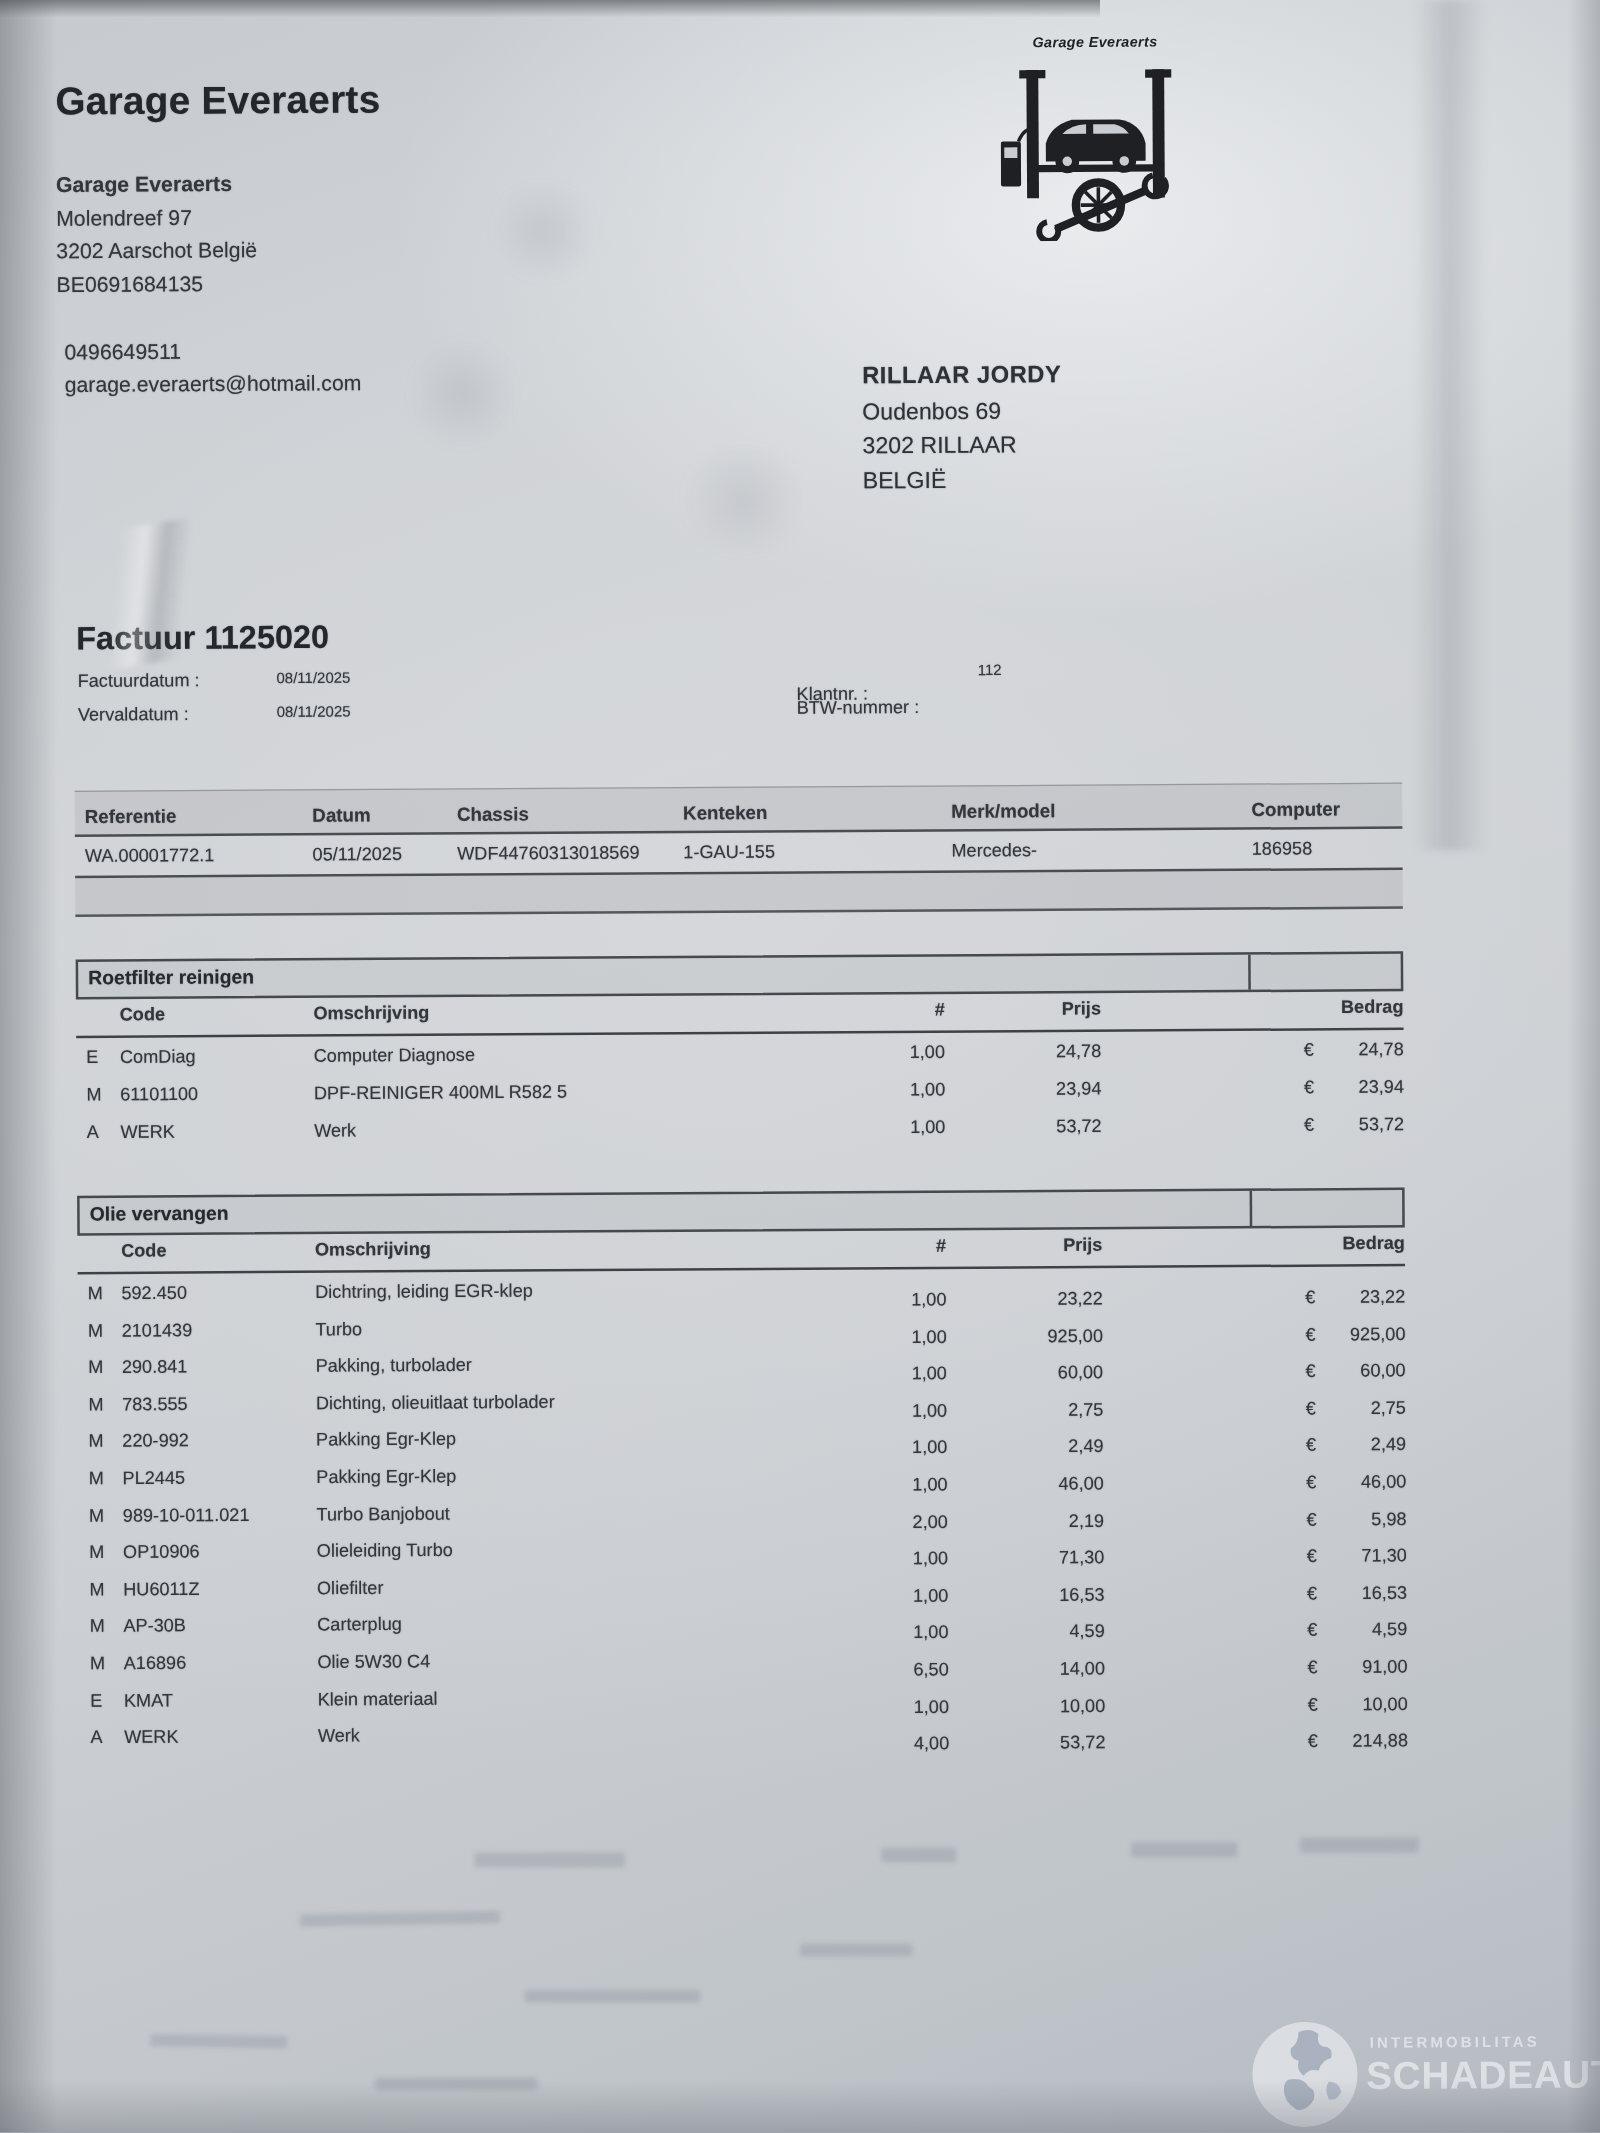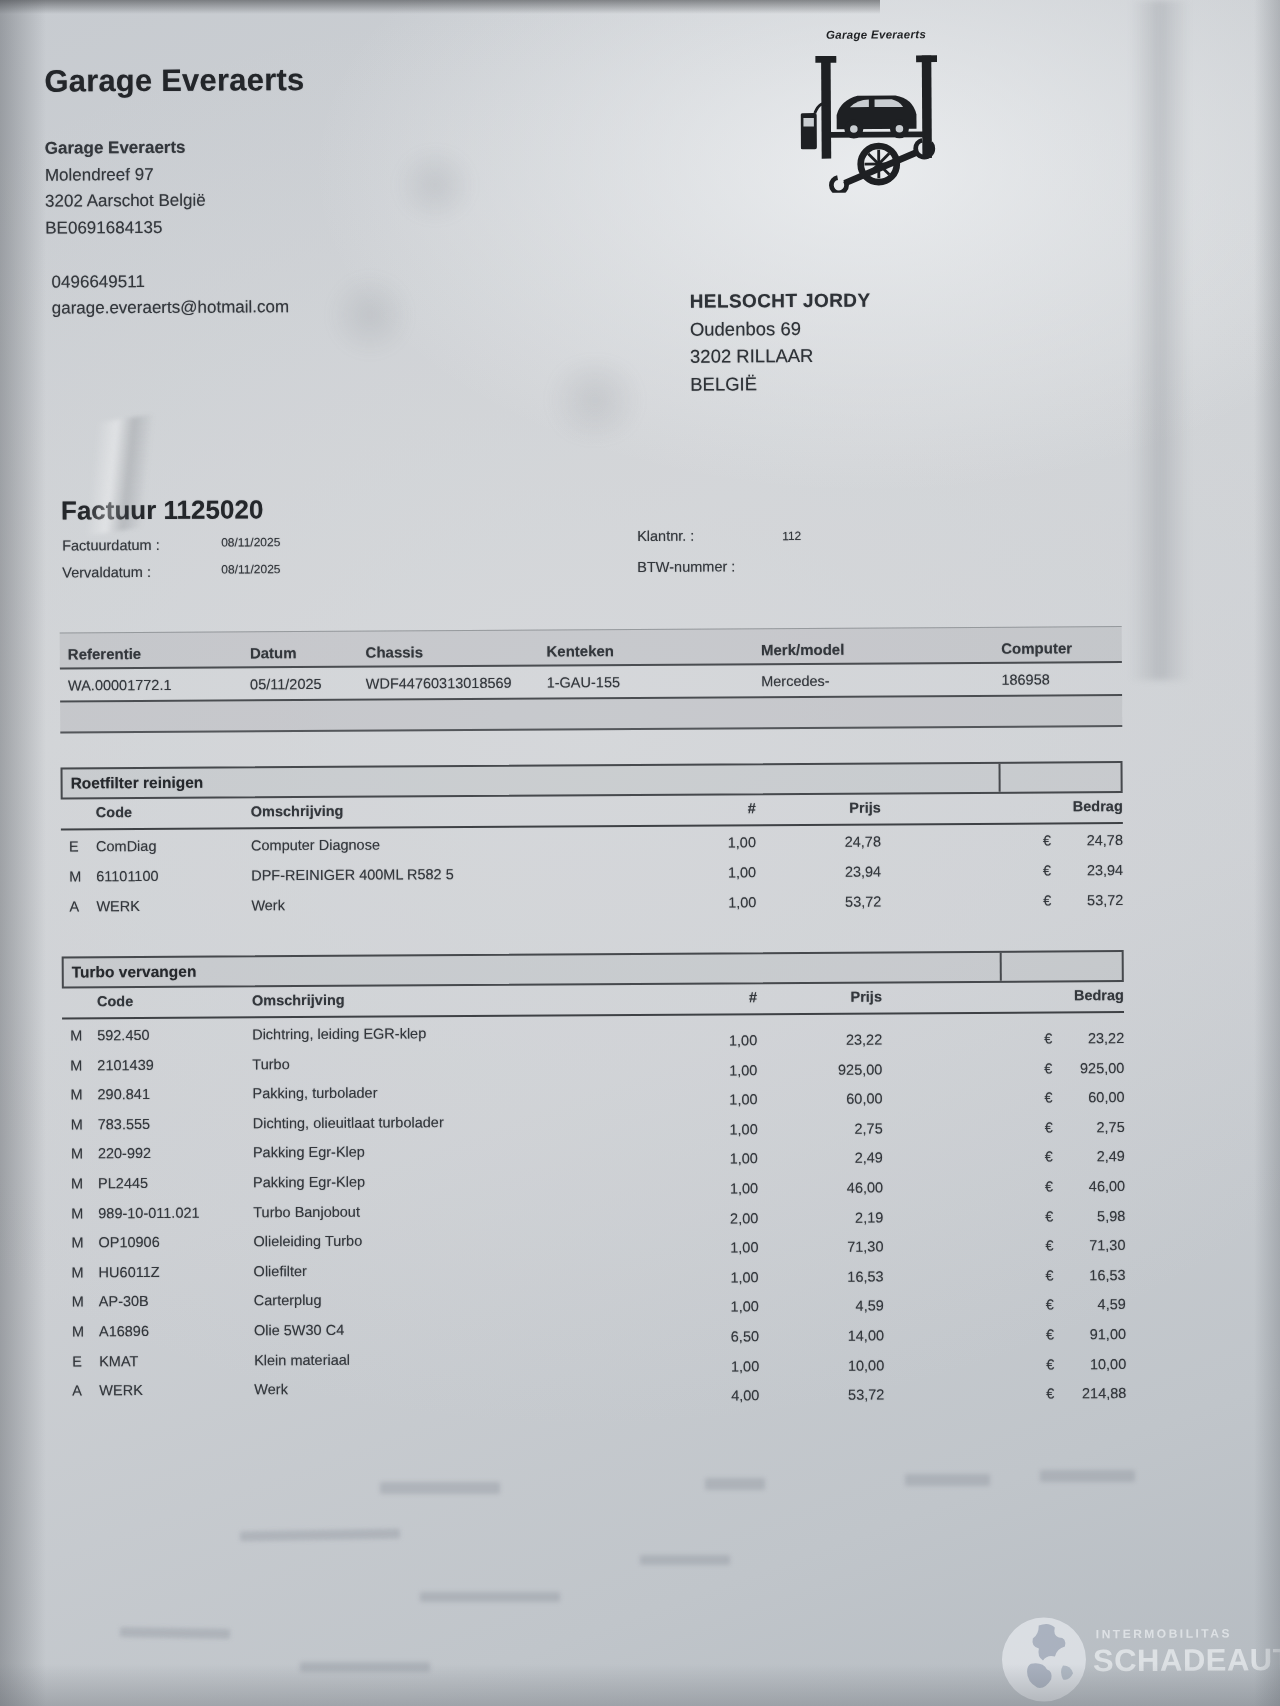--- a/index.html
+++ b/index.html
@@ -125,32 +125,32 @@
 
         <g stroke="#1e2023" fill="none">
           <line x1="46" y1="150" x2="122" y2="118" stroke-width="7"></line>
           <circle cx="130" cy="114" r="9" stroke-width="5" stroke-dasharray="40 10"></circle>
           <circle cx="40" cy="152" r="8" stroke-width="5" stroke-dasharray="36 9"></circle>
         </g>
       </svg>
     </div>
 
     <div class="abs customer soft">
-      <div class="name">HELSOCHT JORDY</div>
+      <div class="name">RILLAAR JORDY</div>
       <div>Oudenbos 69</div>
       <div>3202 RILLAAR</div>
       <div>BELGIË</div>
     </div>
 
     <div class="abs inv-title soft">Factuur 1125020</div>
     <div class="abs meta-lbl soft" style="left:63px;top:534px">Factuurdatum :</div>
     <div class="abs meta-val soft" style="left:222px;top:533px">08/11/2025</div>
     <div class="abs meta-lbl soft" style="left:63px;top:561px">Vervaldatum :</div>
     <div class="abs meta-val soft" style="left:222px;top:560px">08/11/2025</div>
-    <div class="abs meta-lbl soft" style="left:638px;top:528px">Klantnr. :</div>
+    <div class="abs meta-lbl soft" style="left:638px;top:548px">Klantnr. :</div>
     <div class="abs meta-val soft" style="left:783px;top:530px">112</div>
     <div class="abs meta-lbl soft" style="left:638px;top:559px">BTW-nummer :</div>
 
     <section class="abs vt soft">
       <div class="vt-head">
         <span class="vc1">Referentie</span>
         <span class="vc2">Datum</span>
         <span class="vc3">Chassis</span>
         <span class="vc4">Kenteken</span>
         <span class="vc5">Merk/model</span>
@@ -214,21 +214,21 @@
     <span class="c-amt num">
       <span class="cur">€</span>
       <span class="amt-val">53,72</span>
     </span>
   </div>
 </div>
     </section>
 
     <section class="abs items s2 soft" style="top:953px">
       <div class="sec-band">
-        <span class="sec-title">Turbo vervangen</span>
+        <span class="sec-title">Olie vervangen</span>
         <span class="sec-box"></span>
       </div>
       <div class="col-head">
         <span class="c-type"></span>
         <span class="c-code">Code</span>
         <span class="c-desc">Omschrijving</span>
         <span class="c-qty">#</span>
         <span class="c-price">Prijs</span>
         <span class="c-amt">Bedrag</span>
       </div>

